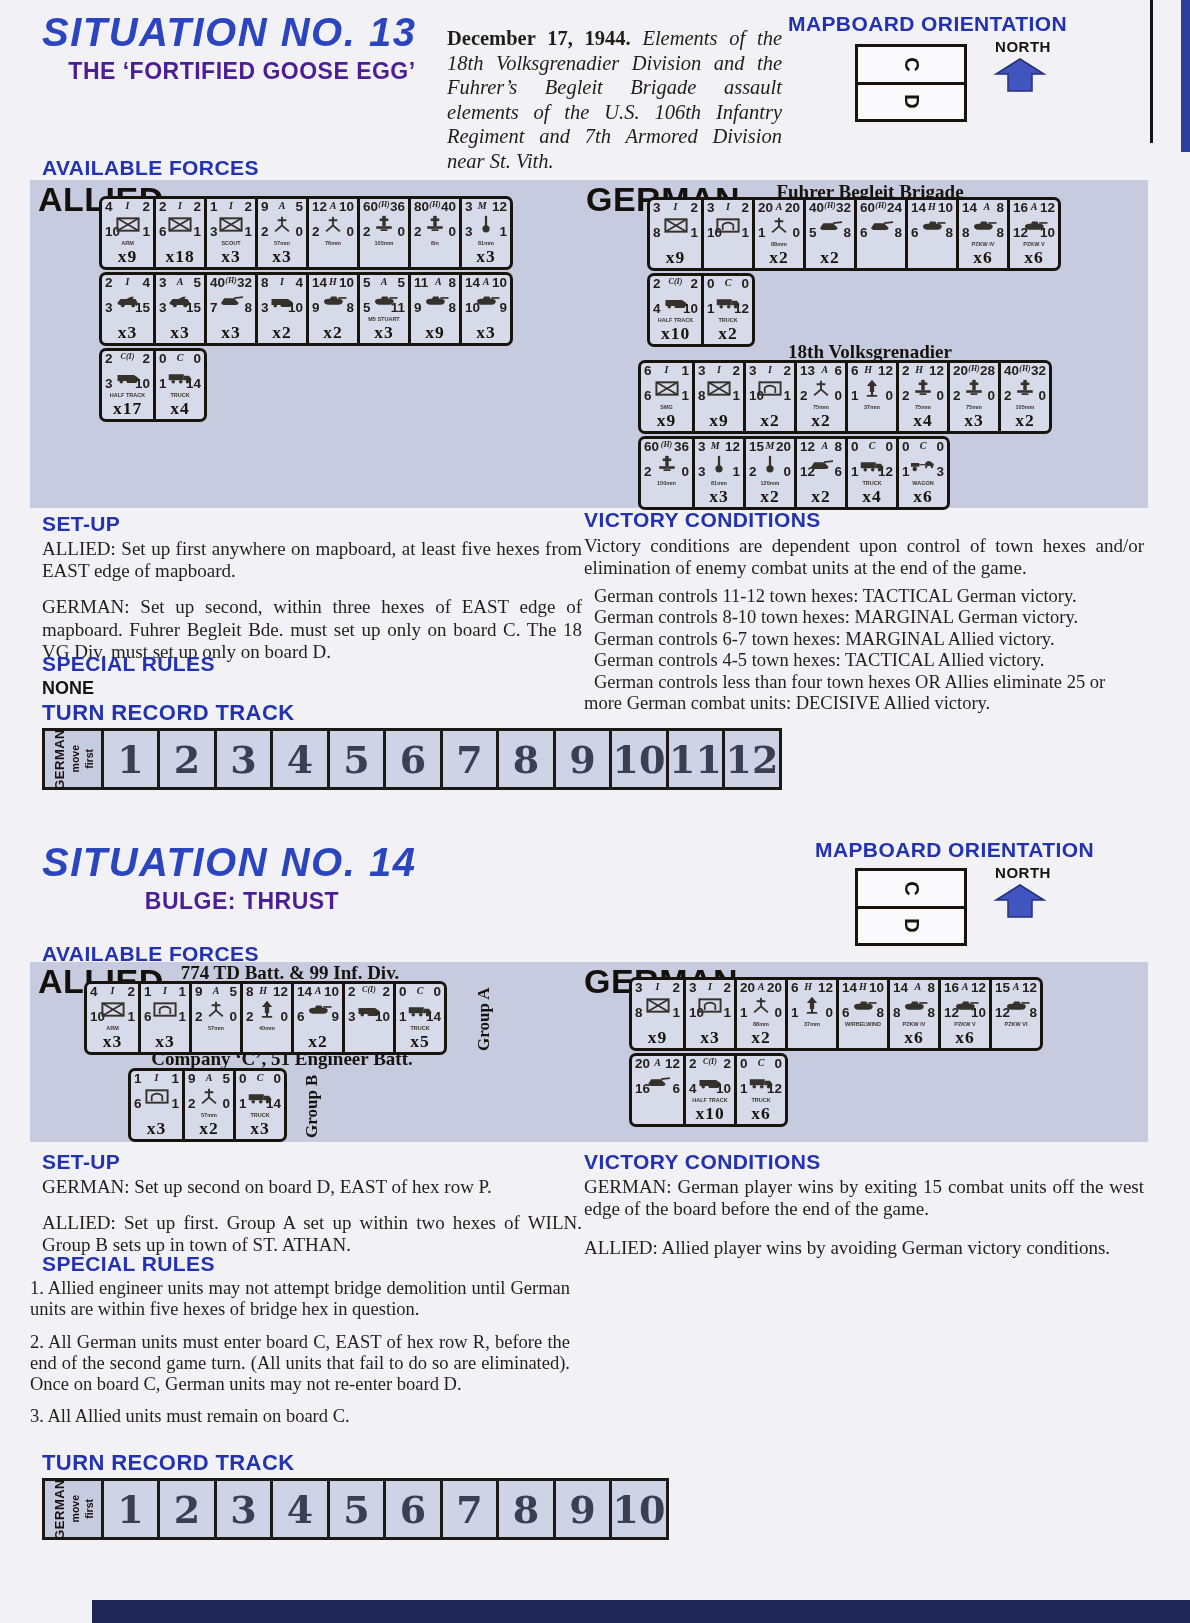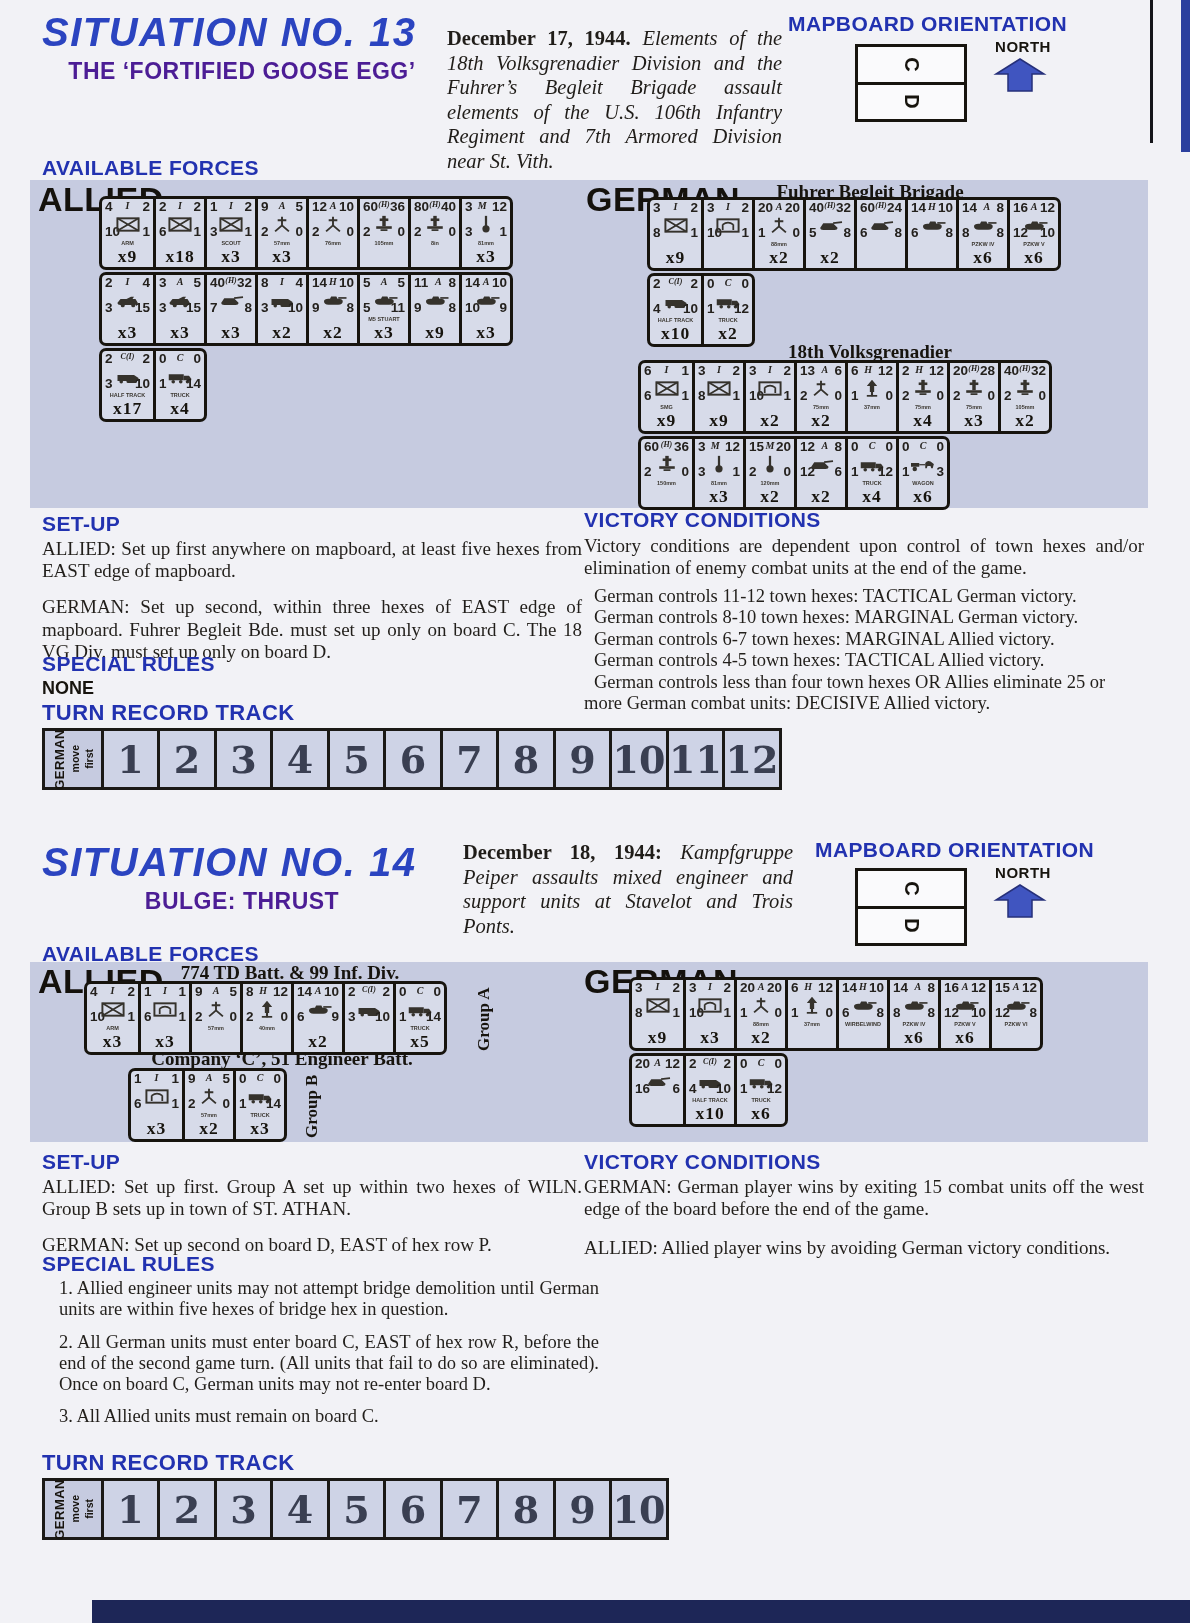--- a/index.html
+++ b/index.html
@@ -964,21 +964,20 @@
       <div class="track-cell">8</div>
       <div class="track-cell">9</div>
       <div class="track-cell">10</div>
       <div class="track-cell">11</div>
       <div class="track-cell">12</div>
     </div>
 
   <div class="abs sit-title" style="left:42px; top:840px;">SITUATION NO. 14</div>
   <div class="abs sit-sub" style="left:42px; top:888px; width:400px;">BULGE:  THRUST</div>
 
-  <p class="abs date-para" style="left:463px; top:840px; width:330px;"><span class="lead">December 18, 1944:</span> <i>Kampfgruppe Peiper assaults mixed engineer and support units at Stavelot and Trois Ponts.</i></p>
 
   <div class="abs sec-h" style="left:815px; top:838px;">MAPBOARD ORIENTATION</div>
   <div class="abs map-box" style="left:855px; top:868px;">
     <div class="map-cell">
         <span>C</span>
       </div>
     <div class="map-cell">
         <span>D</span>
       </div>
   </div>
@@ -1408,32 +1407,32 @@
             <span class="c-lbl">TRUCK</span>
             <span class="c-br">12</span>
           </div>
           <div class="c-mult">x6</div>
         </div>
       </div>
   </div>
 
   <div class="abs sec-h" style="left:42px; top:1150px;">SET-UP</div>
   <div class="abs" style="left:42px; top:1176px; width:540px;">
+      <div class="txt setup-para">GERMAN:  Set up second on board D, EAST of hex row P.</div>
       <div class="txt setup-para">ALLIED:  Set up first. Group A set up within two hexes of WILN. Group B sets up in town of ST. ATHAN.</div>
-      <div class="txt setup-para">GERMAN:  Set up second on board D, EAST of hex row P.</div>
     </div>
 
   <div class="abs sec-h" style="left:584px; top:1150px;">VICTORY CONDITIONS</div>
   <div class="abs" style="left:584px; top:1176px; width:560px;">
       <div class="txt vpara">GERMAN:  German player wins by exiting 15 combat units off the west edge of the board before the end of the game.</div>
       <div class="txt vpara">ALLIED:  Allied player wins by avoiding German victory conditions.</div>
     </div>
 
   <div class="abs sec-h" style="left:42px; top:1252px;">SPECIAL RULES</div>
-  <div class="abs" style="left:59px; top:1278px; width:540px;">
+  <div class="abs" style="left:30px; top:1278px; width:540px;">
       <div class="txt rule-para">1.  Allied engineer units may not attempt bridge demolition until German units are within five hexes of bridge hex in question.</div>
       <div class="txt rule-para">2.  All German units must enter board C, EAST of hex row R, before the end of the second game turn. (All units that fail to do so are eliminated). Once on board C, German units may not re-enter board D.</div>
       <div class="txt rule-para">3.  All Allied units must remain on board C.</div>
     </div>
 
   <div class="abs sec-h" style="left:42px; top:1450px; font-size:22px;">TURN RECORD TRACK</div>
   <div class="abs track" style="left:42px; top:1478px;">
       <div class="track-first">
         <span class="vert big">GERMAN</span>
         <span class="vert smalltxt">move</span>

